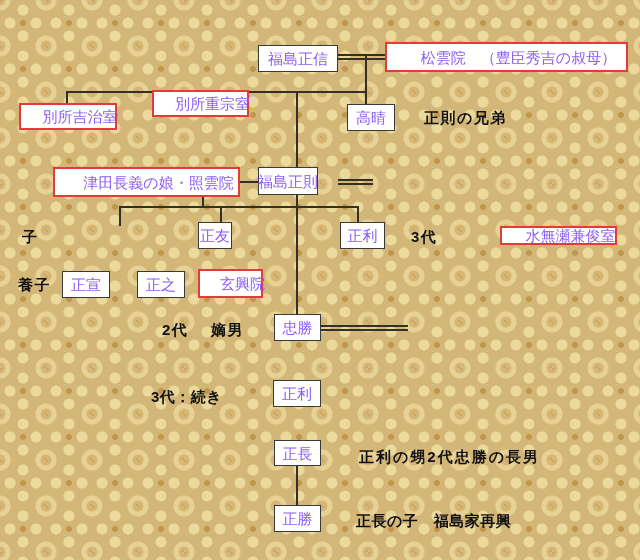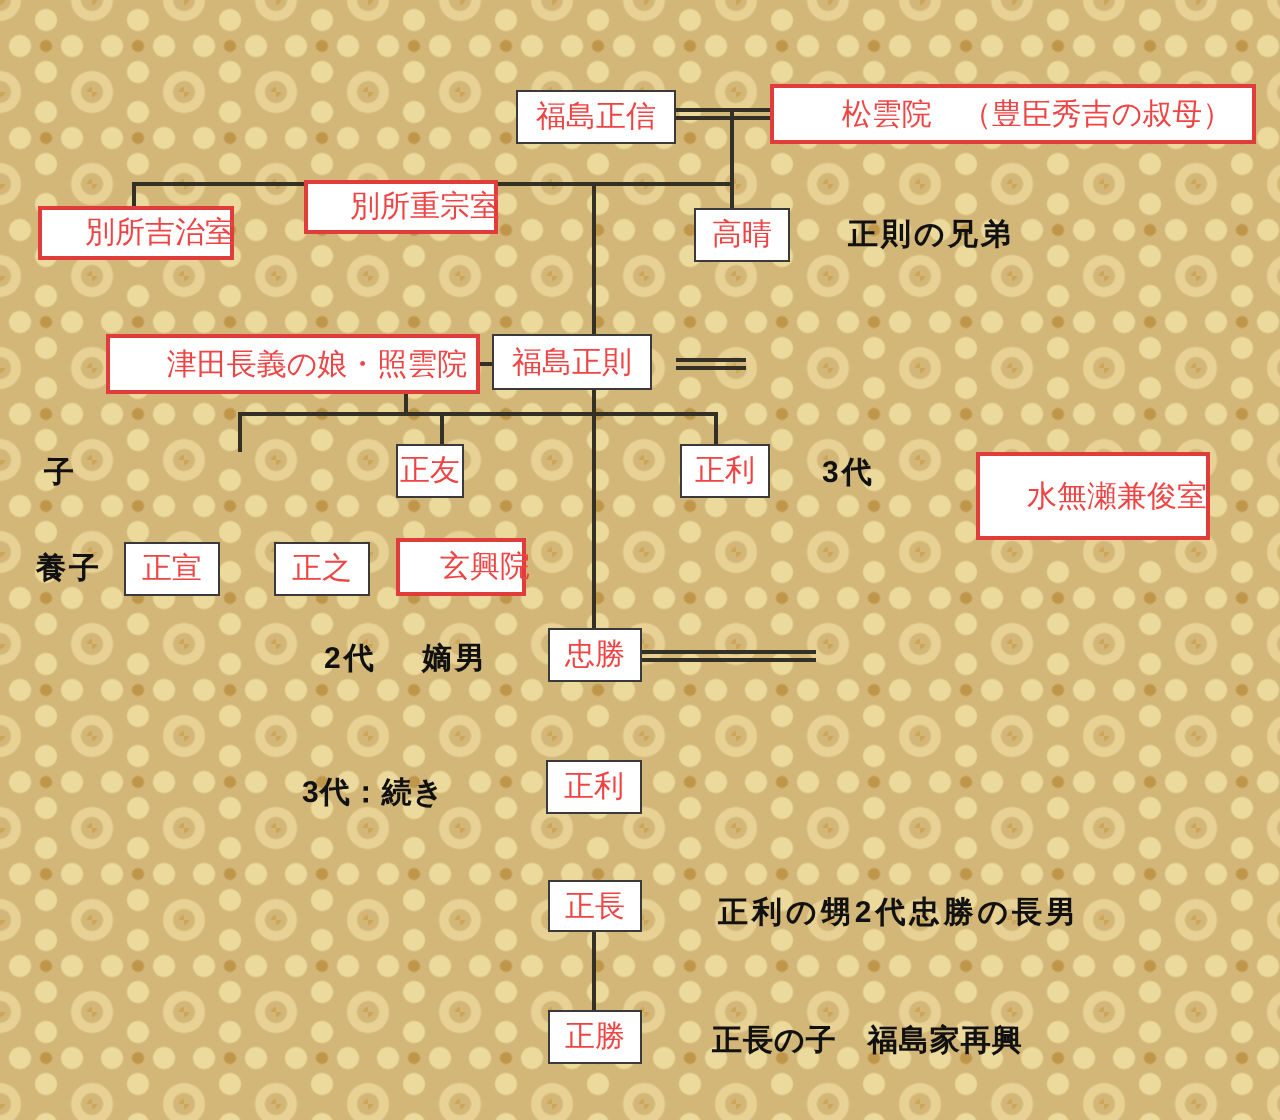--- a/index.html
+++ b/index.html
@@ -22,21 +22,21 @@
       radial-gradient(circle at 46px 46px, rgba(0,0,0,0) 5px, #e7d194 6px 10px, rgba(231,209,148,0) 11px);
     background-size:46px 46px;
     font-family:"Liberation Sans","DejaVu Sans",sans-serif;
   }
   .node{
     position:absolute;
     box-sizing:border-box;
     display:flex;align-items:center;justify-content:center;
     background:#ffffff;
     border:1px solid #3a3a3a;
-    color:#ef4444;
+    color:#8b5cf6;
     font-size:15px;line-height:1;
     white-space:nowrap;
     text-align:center;
   }
   .node.red{border:2px solid #e03c3c;padding-left:24px;}
   .lbl{
     position:absolute;
     color:#111111;
     font-size:15px;font-weight:700;line-height:1;
     letter-spacing:1.5px;
@@ -94,33 +94,33 @@
       <span>別所重宗室</span>
     </div>
   <div class="node" style="left:347px;top:104px;width:48px;height:27px">
       <span>高晴</span>
     </div>
   <div class="lbl" style="left:424px;top:110px">正則の兄弟</div>
 
   <div class="node red" style="left:53px;top:167px;width:187px;height:30px">
       <span>津田長義の娘・照雲院</span>
     </div>
-  <div class="node" style="left:246px;top:167px;width:80px;height:28px">
+  <div class="node" style="left:258px;top:167px;width:60px;height:28px">
       <span>福島正則</span>
     </div>
 
   <div class="lbl" style="left:22px;top:229px">子</div>
   <div class="node" style="left:198px;top:222px;width:34px;height:27px">
       <span>正友</span>
     </div>
   <div class="node" style="left:340px;top:222px;width:45px;height:27px">
       <span>正利</span>
     </div>
   <div class="lbl" style="left:411px;top:229px">3代</div>
-  <div class="node red" style="left:488px;top:226px;width:117px;height:44px">
+  <div class="node red" style="left:500px;top:226px;width:117px;height:19px">
       <span>水無瀬兼俊室</span>
     </div>
 
   <div class="lbl" style="left:18px;top:277px">養子</div>
   <div class="node" style="left:62px;top:271px;width:48px;height:27px">
       <span>正宣</span>
     </div>
   <div class="node" style="left:137px;top:271px;width:48px;height:27px">
       <span>正之</span>
     </div>

